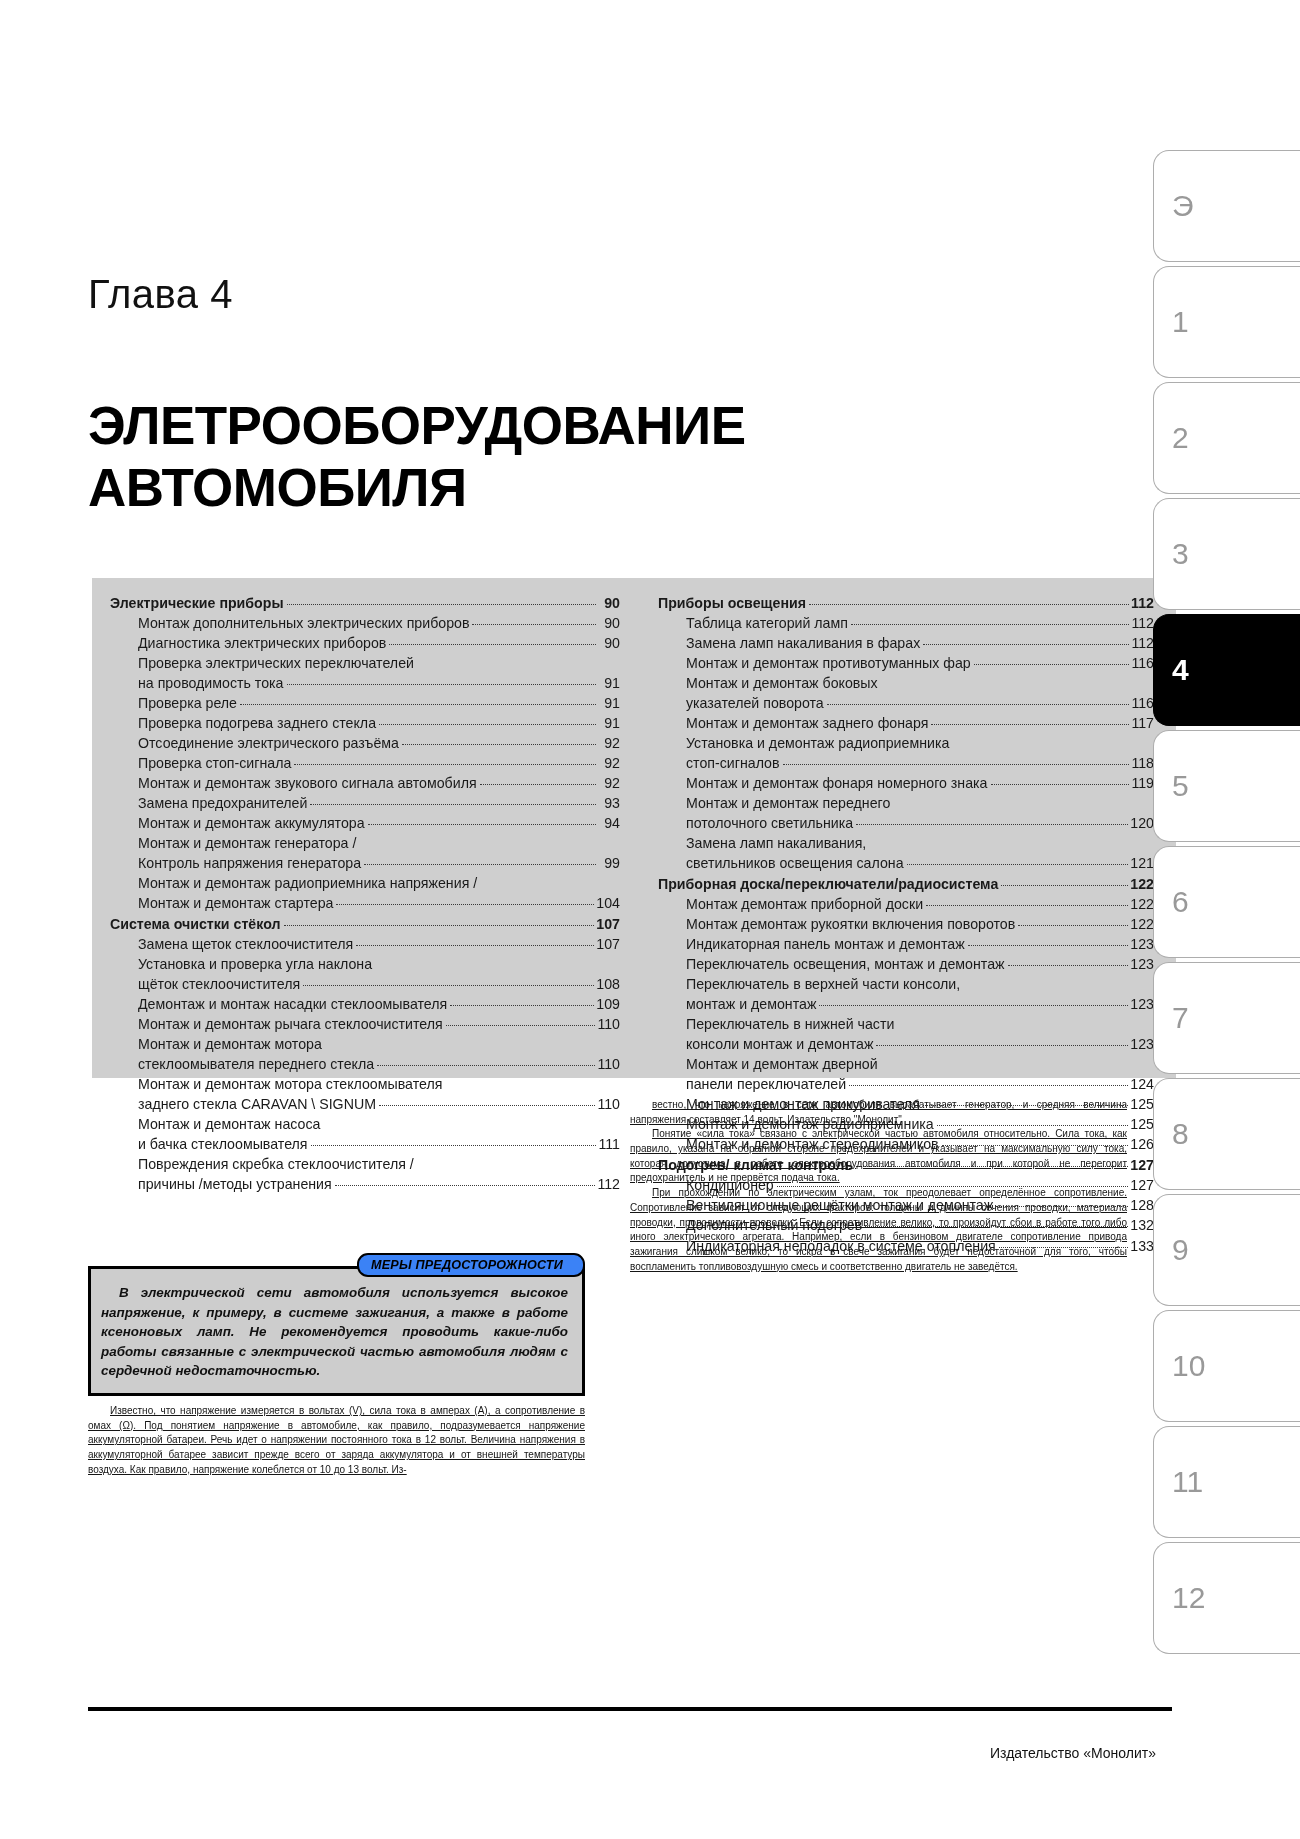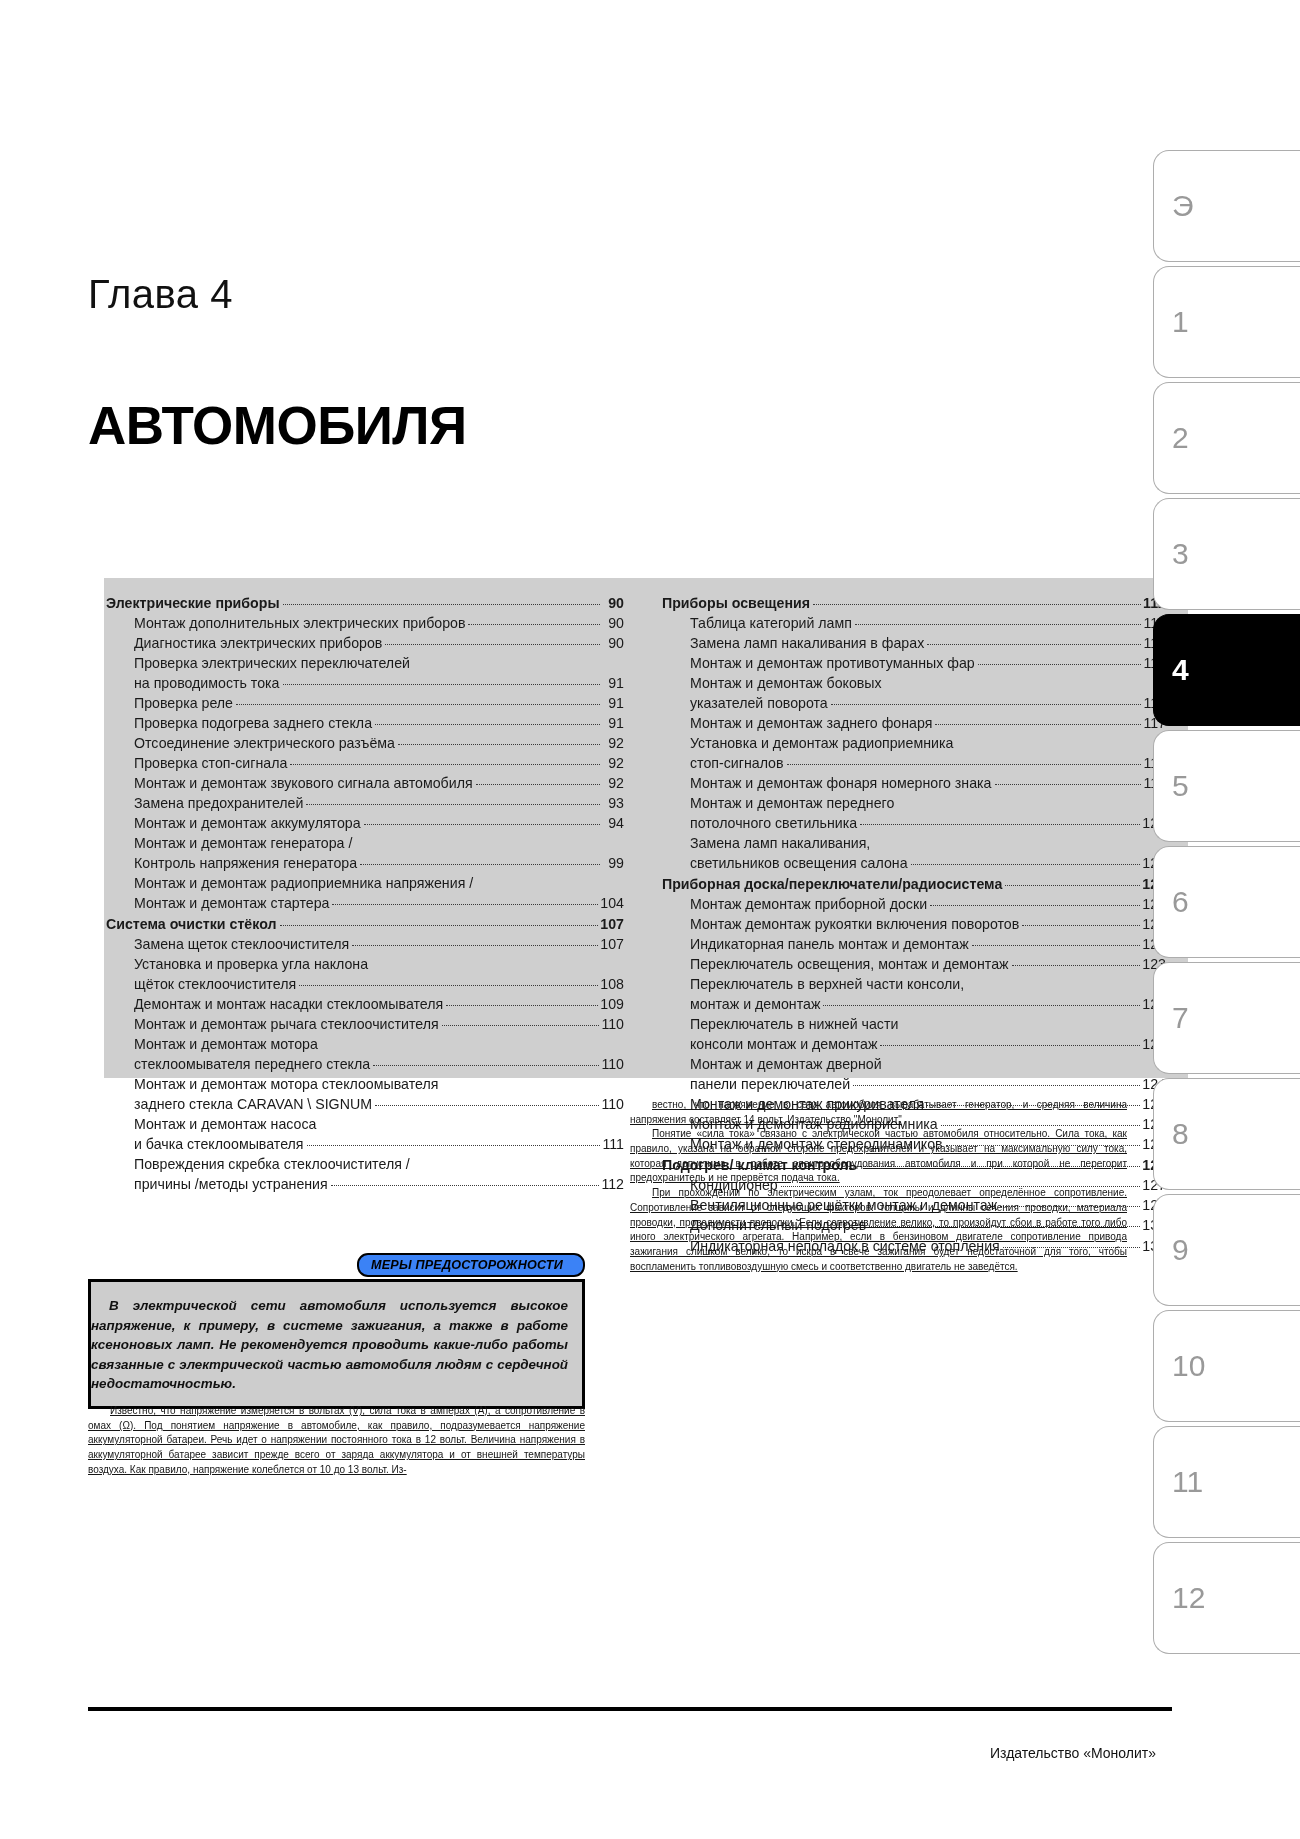--- a/index.html
+++ b/index.html
@@ -39,24 +39,24 @@
     line-height:1.17;
     letter-spacing:-0.5px;
     color:#000;
     text-transform:uppercase;
   }
   .chapter-title .l2 { display:block; }
 
   
   .toc {
     position:absolute;
-    left:104px; top:578px;
+    left:92px; top:578px;
     width:1084px; height:500px;
     background:#cfcfcf;
-    padding:14px 18px 10px 2px;
+    padding:14px 18px 10px 18px;
     display:flex;
     gap:0px;
   }
   .toc-col { width:50%; padding-right:14px; }
   .toc-col.right { padding-left:24px; padding-right:4px; }
 
   .toc-row {
     display:flex;
     align-items:baseline;
     font-size:14.2px;
@@ -93,24 +93,24 @@
     border-radius:11px;
     padding:3px 20px 3px 12px;
     font-size:12.6px;
     font-weight:bold;
     font-style:italic;
     letter-spacing:0.2px;
     z-index:3;
     white-space:nowrap;
   }
   .warn-body {
-    margin-top:26px;
+    margin-top:13px;
     background:#cdcdcd;
     border:3px solid #000;
-    padding:14px 14px 12px 0;
+    padding:14px 14px 12px 10px;
     font-size:13.4px;
     font-style:italic;
     font-weight:bold;
     line-height:1.46;
     text-align:justify;
     color:#111;
   }
   .warn-body p { margin:0; text-indent:18px; }
 
   
@@ -171,20 +171,21 @@
     text-align:center;
   }
 </style>
 </head>
 <body>
 
 <div class="page">
 
   <div class="chapter-label">Глава 4</div>
   <div class="chapter-title">
+    <span class="l1">ЭЛЕТРООБОРУДОВАНИЕ</span>
     <span class="l2">АВТОМОБИЛЯ</span>
   </div>
 
   <div class="toc">
     <div class="toc-col left" id="toc-left">
         <div class="toc-row head">
           <span class="txt">Электрические приборы</span>
           <span class="leader"></span>
           <span class="pg">90</span>
         </div>

